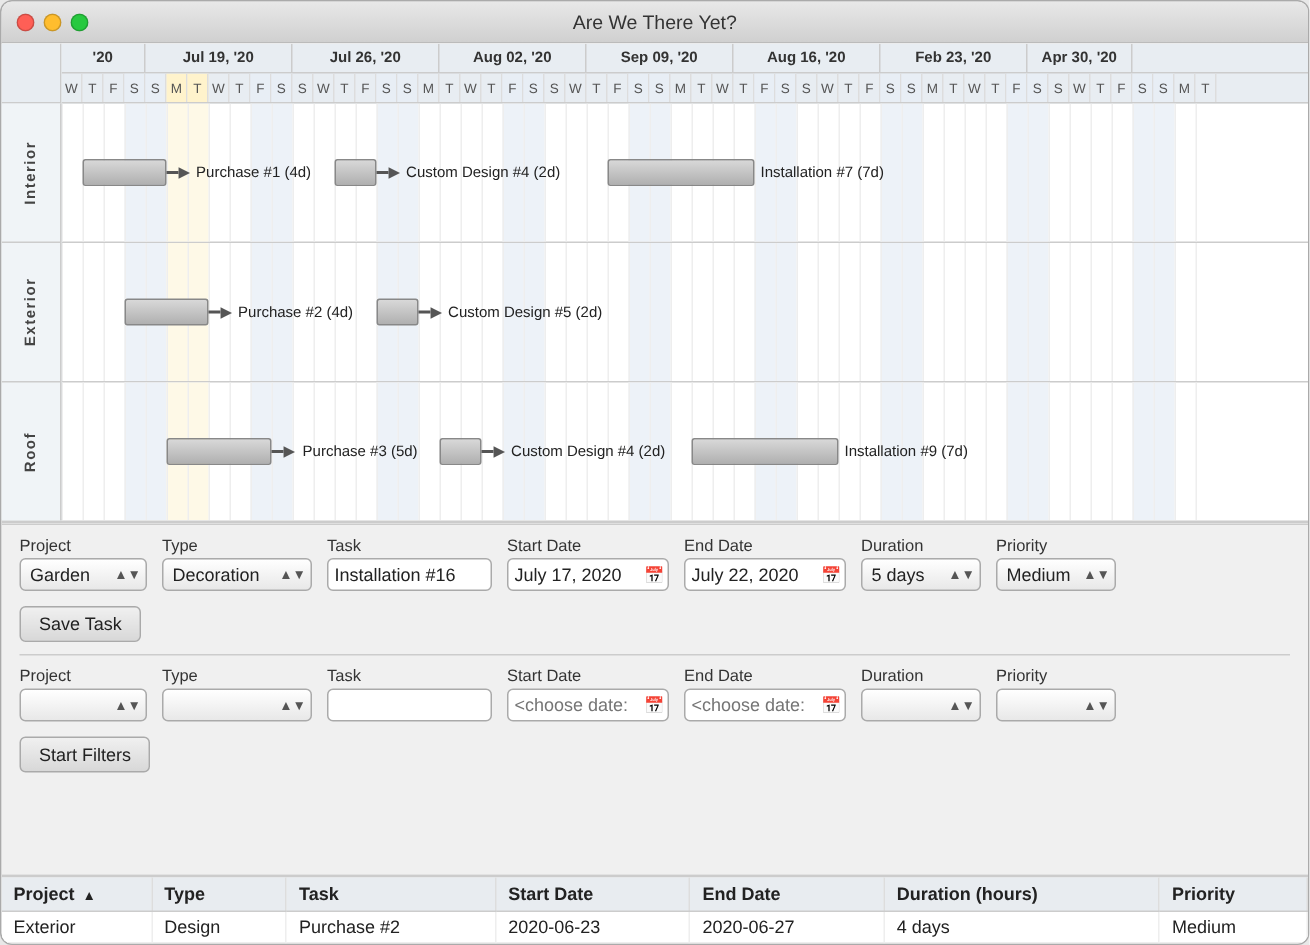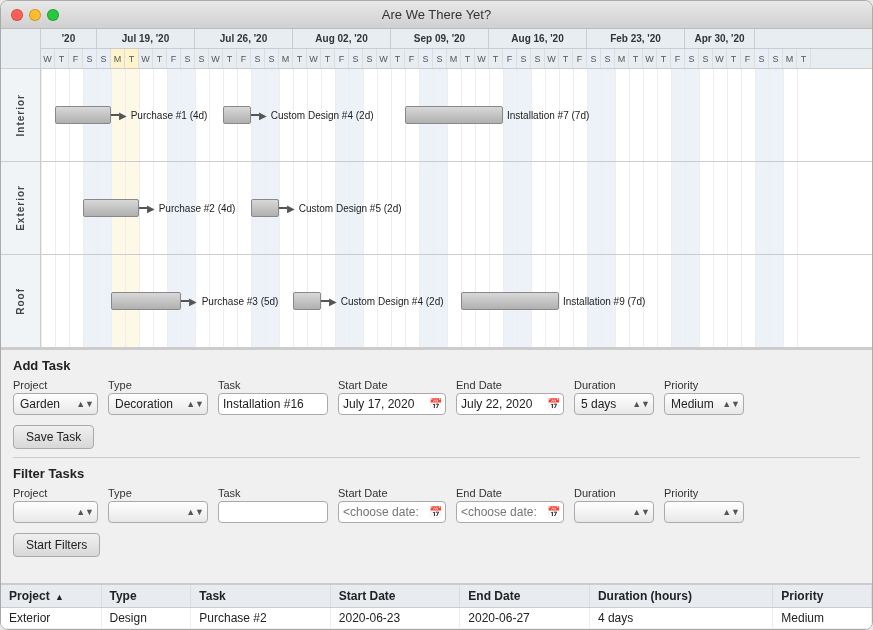--- a/index.html
+++ b/index.html
@@ -636,21 +636,20 @@
       </div>
       <div class="row-label-cell" style="height:93px; border-bottom:none;">
         <span class="row-label-text">Roof</span>
       </div>
     </div>
   </div>
 
   <div style="flex:1; display:flex; flex-direction:column; overflow:hidden; background:#f0f0f0;">
     <div class="form-area">
       
-      <div class="section-title">Add Task</div>
 
       <div class="form-row">
 
         <div class="form-field">
           <span class="form-label">Project</span>
           <div class="form-select-wrapper">
             <select class="form-select" style="width:85px;">
               <option>Garden</option>
               <option>Interior</option>
               <option>Exterior</option>
@@ -722,21 +721,20 @@
           </div>
         </div>
       </div>
 
       
       <button class="save-btn">Save Task</button>
 
       <div class="divider"></div>
 
       
-      <div class="section-title">Filter Tasks</div>
 
       <div class="form-row">
 
         <div class="form-field">
           <span class="form-label">Project</span>
           <div class="form-select-wrapper">
             <select class="form-select" style="width:85px;">
               <option value=""></option>
               <option>Garden</option>
               <option>Interior</option>

